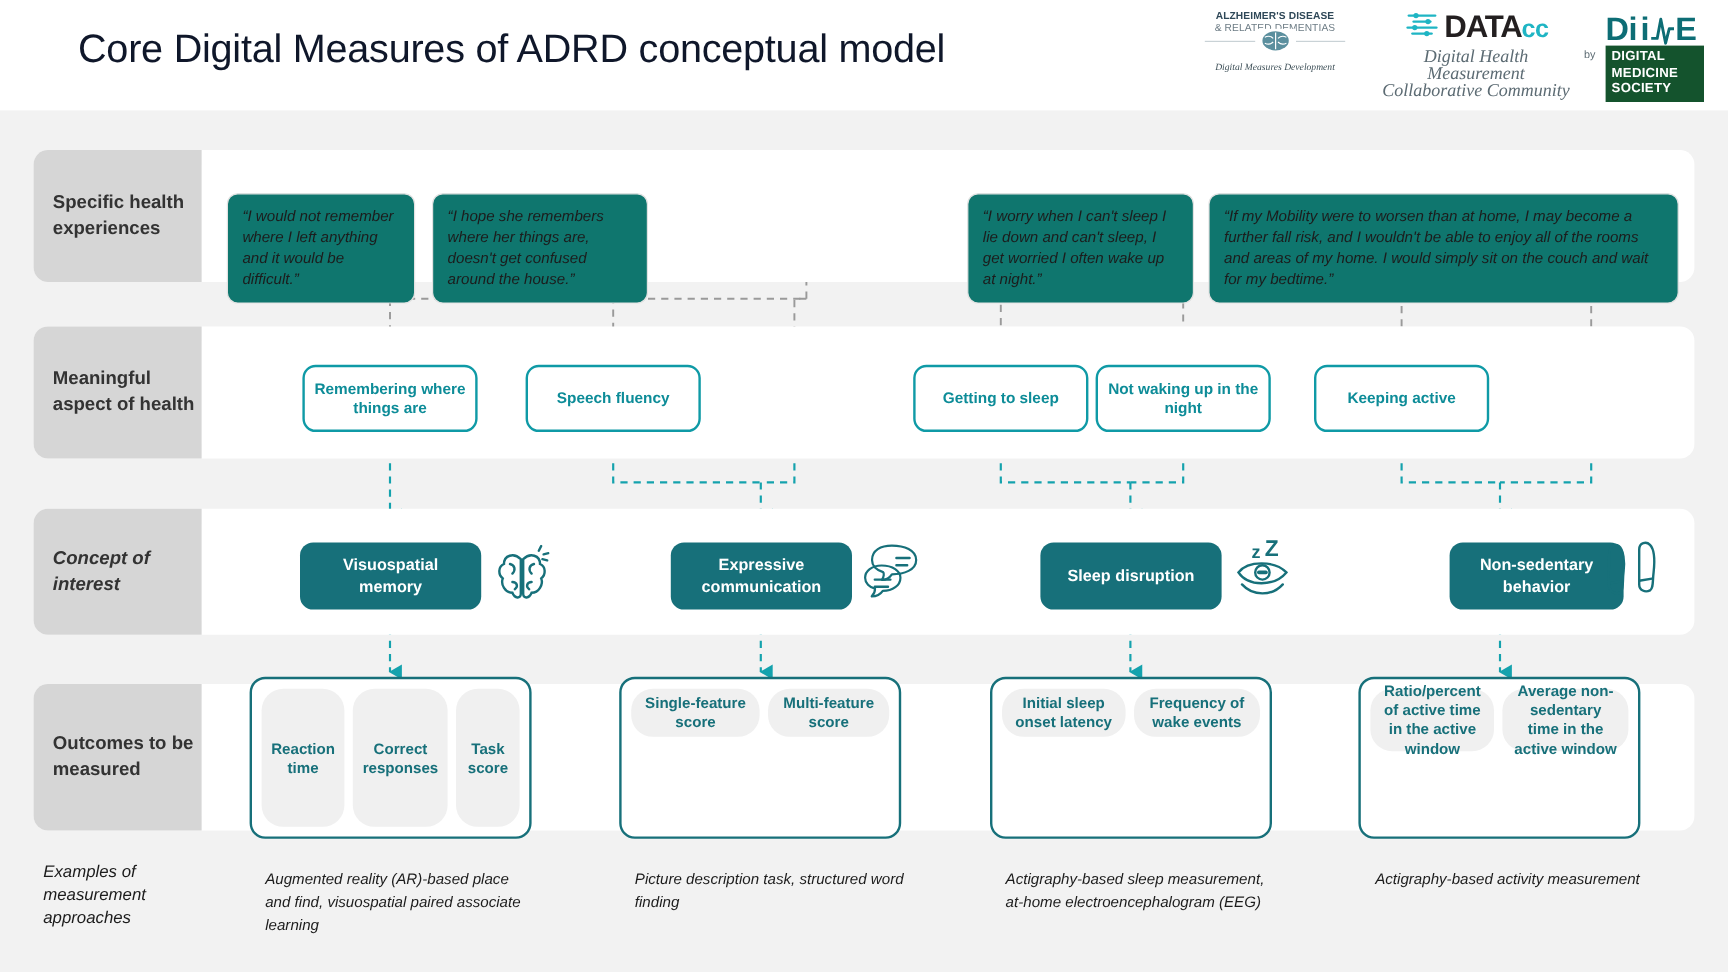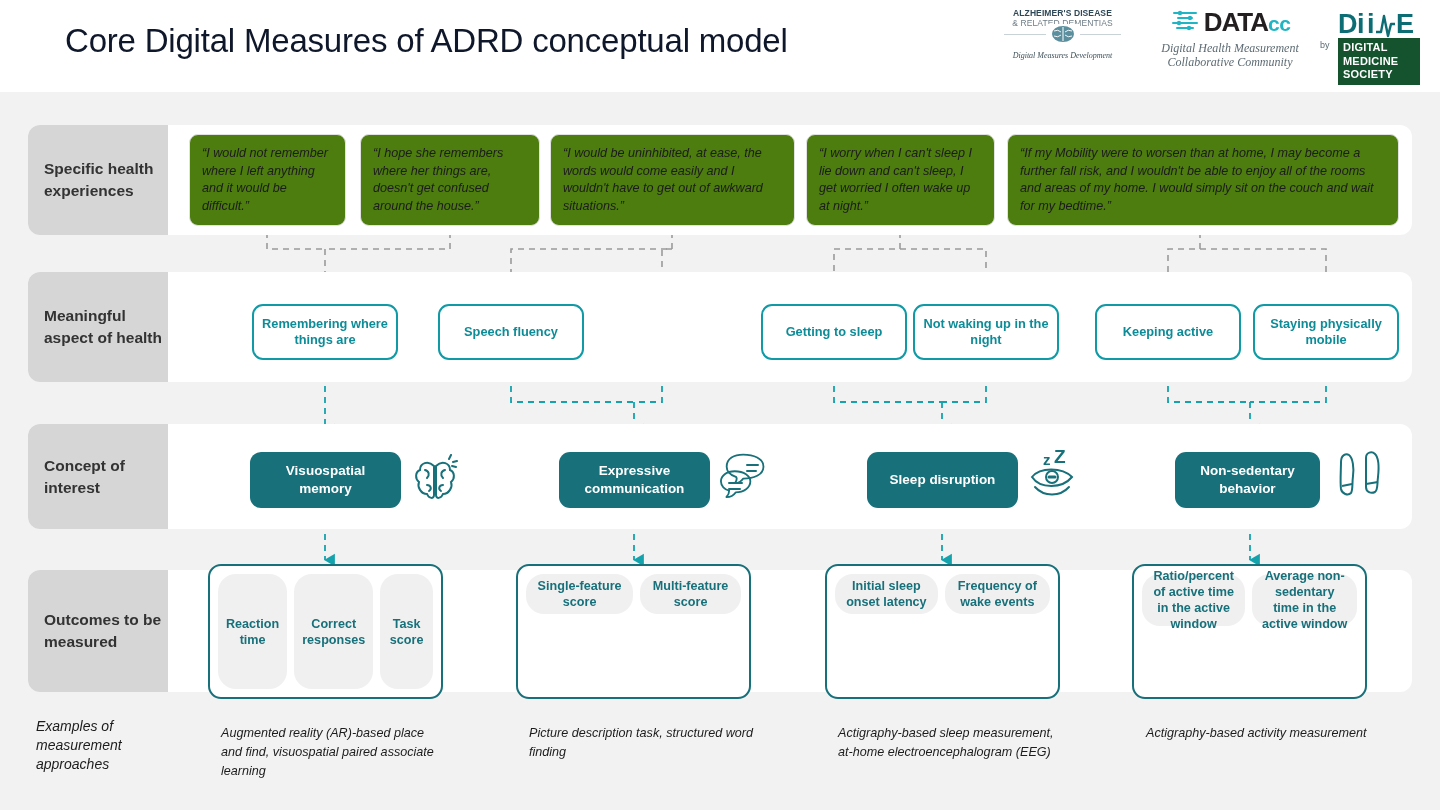--- a/index.html
+++ b/index.html
@@ -26,43 +26,43 @@
   #logo-adrd .l2{font-size:8.5px;font-weight:400;color:#6d7c85;letter-spacing:.1px;line-height:10px;}
   #logo-adrd .rule{height:1px;background:#c9d2d6;margin:6px 4px 0 4px;position:relative;}
   #logo-adrd .brainwrap{position:relative;height:20px;margin-top:-10px;}
   #logo-adrd .brainwrap svg{position:absolute;left:50%;top:-1px;transform:translateX(-50%);background:#fff;padding:0 4px;}
   #logo-adrd .l3{font-size:8px;color:#3d4f57;font-style:italic;font-family:"Liberation Serif",serif;margin-top:6px;}
 
   #logo-datacc{left:1145px;width:170px;height:76px;text-align:center;}
   #logo-datacc .top{display:flex;align-items:center;justify-content:center;gap:4px;height:30px;}
   #logo-datacc .wordmark{font-size:26px;font-weight:bold;color:#231f20;letter-spacing:-1px;line-height:26px;}
   #logo-datacc .wordmark .cc{color:#1fb5c4;font-size:21px;letter-spacing:-0.5px;}
-  #logo-datacc .sub{font-family:"Liberation Serif",serif;font-style:italic;font-size:12px;color:#5c6b73;line-height:14px;margin-top:3px;}
+  #logo-datacc .sub{font-family:"Liberation Serif",serif;font-style:italic;font-size:15px;color:#5c6b73;line-height:14px;margin-top:3px;}
   #by{position:absolute;left:1320px;top:40px;font-size:9px;color:#5c6b73;}
   #logo-dime{left:1338px;top:10px;width:82px;height:72px;}
   #logo-dime .dword{font-size:27px;font-weight:bold;color:#0d6d75;letter-spacing:-1px;line-height:27px;height:28px;position:relative;}
   #logo-dime .dbox{background:#14532d;color:#fff;font-size:11px;font-weight:bold;line-height:13.5px;padding:3px 5px;text-align:left;letter-spacing:.2px;}
 
   
   #canvas{position:absolute;left:0;top:92px;width:1440px;height:718px;}
 
   .band{position:absolute;left:28px;width:1384px;background:#fff;border-radius:12px;}
   .rowlabel{
     position:absolute;left:0;top:0;width:140px;height:100%;
     background:#d6d6d6;border-radius:12px 0 0 12px;
     display:flex;align-items:center;
     font-size:15.5px;font-weight:bold;color:#333;line-height:22px;
     padding-left:16px;box-sizing:border-box;
   }
 
   
   .quote{
-    position:absolute;background:#4d7c0f;border:1px solid #e2e2e2;border-radius:9px;
+    position:absolute;background:#0f766e;border:1px solid #e2e2e2;border-radius:9px;
     font-size:12.6px;font-style:italic;color:#1c1c1c;line-height:17.5px;
-    padding:10px 12px;box-sizing:border-box;
+    padding:10px 12px;box-sizing:border-box;margin-top:27px;
   }
   
   .aspect{
     position:absolute;background:#fff;border:2.5px solid #0f9aa6;border-radius:11px;
     display:flex;align-items:center;justify-content:center;text-align:center;
     font-size:12.8px;font-weight:bold;color:#0d8c98;line-height:16px;
     padding:4px 6px;box-sizing:border-box;
   }
   
   .concept{
@@ -201,35 +201,33 @@
       <path d="M942,420 L942,468" marker-end="url(#at)"></path>
       <path d="M1250,420 L1250,468" marker-end="url(#at)"></path>
     </g>
   </svg>
 
   <div class="band" id="band1" style="top:33px;height:110px;">
     <div class="rowlabel">Specific health experiences</div>
   </div>
   <div class="quote" style="left:189px;top:42px;width:157px;height:92px;">“I would not remember where I left anything and it would be difficult.”</div>
   <div class="quote" style="left:360px;top:42px;width:180px;height:92px;">“I hope she remembers where her things are, doesn't get confused around the house.”</div>
-  <div class="quote" style="left:550px;top:42px;width:245px;height:92px;">“I would be uninhibited, at ease, the words would come easily and I wouldn't have to get out of awkward situations.”</div>
   <div class="quote" style="left:806px;top:42px;width:189px;height:92px;">“I worry when I can't sleep I lie down and can't sleep, I get worried I often wake up at night.”</div>
   <div class="quote" style="left:1007px;top:42px;width:392px;height:92px;">“If my Mobility were to worsen than at home, I may become a further fall risk, and I wouldn't be able to enjoy all of the rooms and areas of my home. I would simply sit on the couch and wait for my bedtime.”</div>
 
   <div class="band" id="band2" style="top:180px;height:110px;">
     <div class="rowlabel">Meaningful aspect of health</div>
   </div>
   <div class="aspect" style="left:252px;top:212px;width:146px;height:56px;">Remembering where things are</div>
   <div class="aspect" style="left:438px;top:212px;width:146px;height:56px;">Speech fluency</div>
   <div class="aspect" style="left:761px;top:212px;width:146px;height:56px;">Getting to sleep</div>
   <div class="aspect" style="left:913px;top:212px;width:146px;height:56px;">Not waking up in the night</div>
   <div class="aspect" style="left:1095px;top:212px;width:146px;height:56px;">Keeping active</div>
-  <div class="aspect" style="left:1253px;top:212px;width:146px;height:56px;">Staying physically mobile</div>
-
-  <div class="band" id="band3" style="top:332px;height:105px;">
+
+  <div class="band" id="band3" style="top:332px;height:105px;font-style:italic;">
     <div class="rowlabel">Concept of interest</div>
   </div>
   <div class="concept" style="left:250px;top:360px;width:151px;height:56px;">Visuospatial memory</div>
   <div class="concept-icon" style="left:412px;top:362px;">
     <svg width="46" height="52" viewBox="0 0 46 52">
       <g stroke="#17707a" stroke-width="2" fill="none" stroke-linecap="round">
         <path d="M22 12 C16 6, 8 9, 8 16 C3 18, 3 25, 7 28 C5 33, 9 40, 15 40 C17 45, 22 45, 22 41 Z"></path>
         <path d="M24 12 C30 6, 38 9, 38 16 C43 18, 43 25, 39 28 C41 33, 37 40, 31 40 C29 45, 24 45, 24 41 Z"></path>
         <path d="M13 16 C17 17, 18 21, 15 24 M15 31 C19 31, 20 35, 17 37"></path>
         <path d="M33 16 C29 17, 28 21, 31 24 M31 31 C27 31, 26 35, 29 37"></path>
@@ -259,21 +257,21 @@
       <text x="28" y="18" font-family="Liberation Sans, sans-serif" font-size="19" font-weight="bold" fill="#17707a">Z</text>
       <g stroke="#17707a" stroke-width="2" fill="none" stroke-linecap="round">
         <path d="M6 32 C14 22, 36 22, 46 32 C36 44, 14 44, 6 32 Z"></path>
         <ellipse cx="26" cy="32" rx="6" ry="6"></ellipse>
         <path d="M23 32 L29 32" stroke-width="3"></path>
         <path d="M9 42 C18 52, 34 52, 43 42"></path>
       </g>
     </svg>
   </div>
 
-  <div class="concept" style="left:1175px;top:360px;width:145px;height:56px;">Non-sedentary behavior</div>
+  <div class="concept" style="left:1208px;top:360px;width:145px;height:56px;">Non-sedentary behavior</div>
   <div class="concept-icon" style="left:1336px;top:358px;">
     <svg width="48" height="56" viewBox="0 0 48 56">
       <g stroke="#17707a" stroke-width="2" fill="none" stroke-linejoin="round">
         <path d="M5 12 C5 5, 10 3, 13 5 C17 8, 18 18, 17 26 C16 34, 17 40, 15 43 C12 46, 6 44, 5 39 C4 32, 5 20, 5 12 Z"></path>
         <path d="M6 36 L16 34"></path>
         <path d="M30 8 C30 2, 36 1, 39 4 C43 8, 43 18, 42 27 C41 35, 42 40, 39 42 C35 44, 30 42, 30 37 C30 28, 30 16, 30 8 Z"></path>
         <path d="M30 34 L42 32"></path>
       </g>
     </svg>
   </div>

